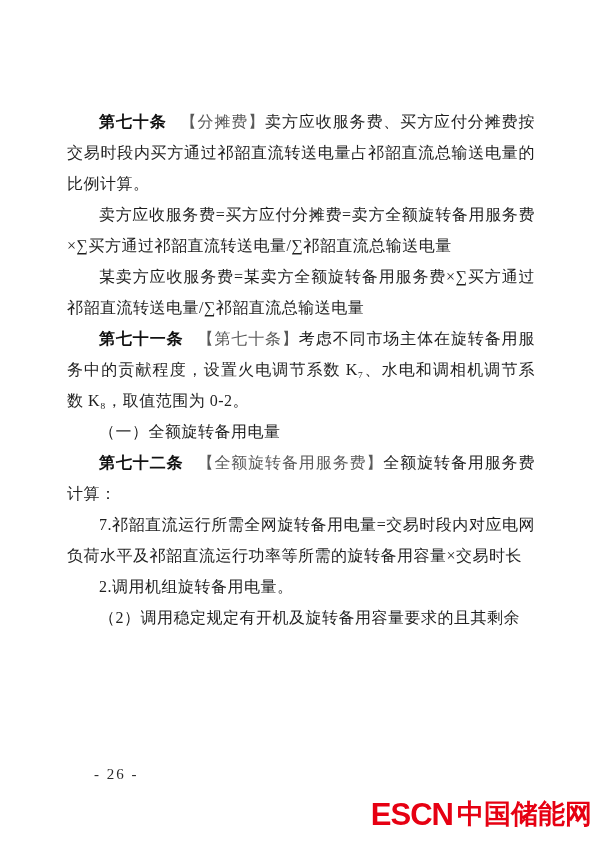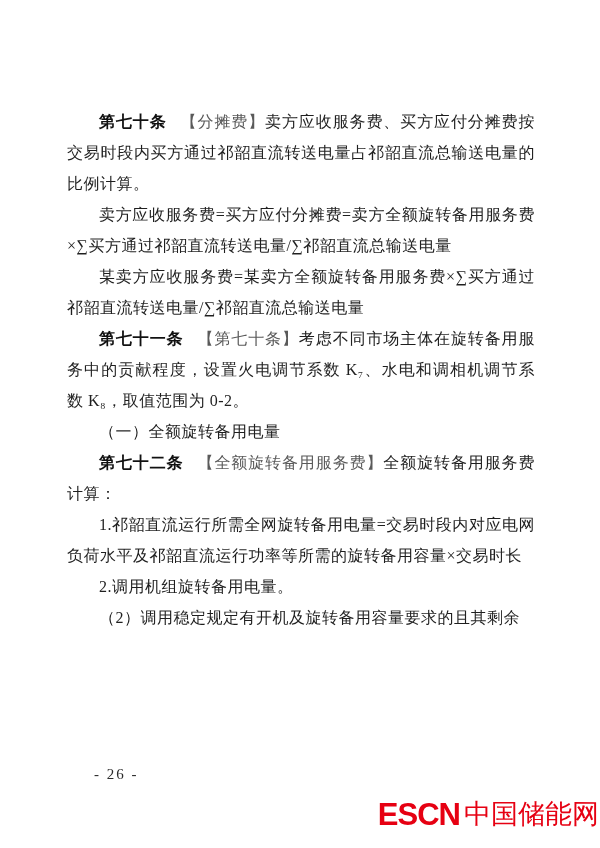--- a/index.html
+++ b/index.html
@@ -23,31 +23,31 @@
   .para-lead:empty { margin-right:0; }
   .para-title { color:#5a5a5a; }
   .para-title:empty { display:none; }
   .footer-page-number {
     position:absolute; left:76px; top:766px;
     font-size:15px; color:#2b2b2b; letter-spacing:2px;
     font-family:"Liberation Serif","DejaVu Serif",serif;
     margin-left:18px;
   }
   .logo {
-    position:absolute; right:1px; top:799px;
+    position:absolute; right:8px; top:799px;
     display:flex; align-items:center; gap:4px;
     color:#e60012; white-space:nowrap;
   }
   .logo-latin {
     font-family:"Liberation Sans","DejaVu Sans",sans-serif;
     font-weight:900; font-size:31px; letter-spacing:-1px; line-height:1;
   }
   .logo-cn {
     font-family:"Liberation Sans","DejaVu Sans",sans-serif;
-    font-weight:400; font-size:27px; line-height:1; letter-spacing:0;
+    font-weight:700; font-size:27px; line-height:1; letter-spacing:0;
   }
 </style>
 </head>
 <body>
 
 <div class="page">
 
   <div class="doc">
 
     <p class="para"><span class="para-lead">第七十条</span><span class="para-title">【分摊费】</span><span class="para-text">卖方应收服务费、买方应付分摊费按交易时段内买方通过祁韶直流转送电量占祁韶直流总输送电量的比例计算。</span></p>
@@ -55,21 +55,21 @@
     <p class="para"><span class="para-lead"></span><span class="para-text">卖方应收服务费=买方应付分摊费=卖方全额旋转备用服务费×∑买方通过祁韶直流转送电量/∑祁韶直流总输送电量</span></p>
 
     <p class="para"><span class="para-lead"></span><span class="para-text">某卖方应收服务费=某卖方全额旋转备用服务费×∑买方通过祁韶直流转送电量/∑祁韶直流总输送电量</span></p>
 
     <p class="para"><span class="para-lead">第七十一条</span><span class="para-title">【第七十条】</span><span class="para-text">考虑不同市场主体在旋转备用服务中的贡献程度，设置火电调节系数 K₇、水电和调相机调节系数 K₈，取值范围为 0-2。</span></p>
 
     <p class="para"><span class="para-lead"></span><span class="para-text">（一）全额旋转备用电量</span></p>
 
     <p class="para"><span class="para-lead">第七十二条</span><span class="para-title">【全额旋转备用服务费】</span><span class="para-text">全额旋转备用服务费计算：</span></p>
 
-    <p class="para"><span class="para-lead"></span><span class="para-text">1.祁韶直流运行所需全网旋转备用电量=交易时段内对应电网负荷水平及祁韶直流运行功率等所需的旋转备用容量×交易时长</span></p>
+    <p class="para"><span class="para-lead"></span><span class="para-text">7.祁韶直流运行所需全网旋转备用电量=交易时段内对应电网负荷水平及祁韶直流运行功率等所需的旋转备用容量×交易时长</span></p>
 
     <p class="para"><span class="para-lead"></span><span class="para-text">2.调用机组旋转备用电量。</span></p>
 
 
 
     <p class="para"><span class="para-lead"></span><span class="para-text">（2）调用稳定规定有开机及旋转备用容量要求的且其剩余</span></p>
 
   </div>
 
   <div class="footer-page-number">- 26 -</div>

